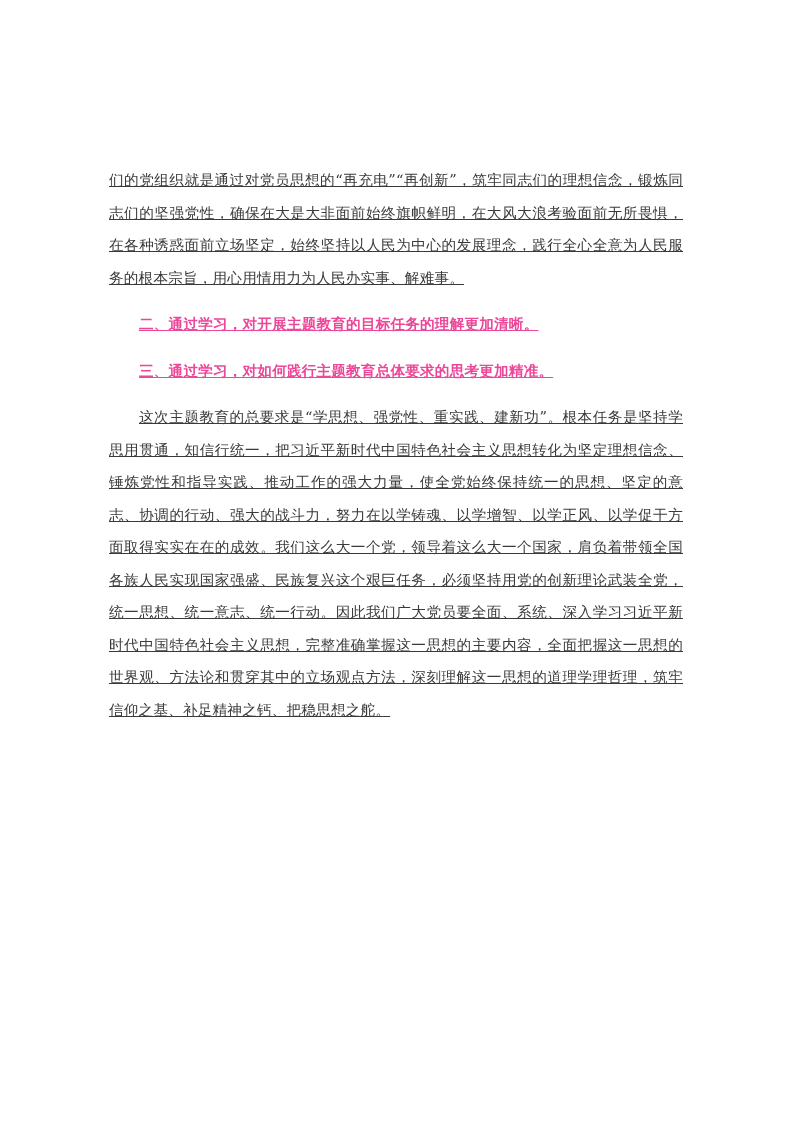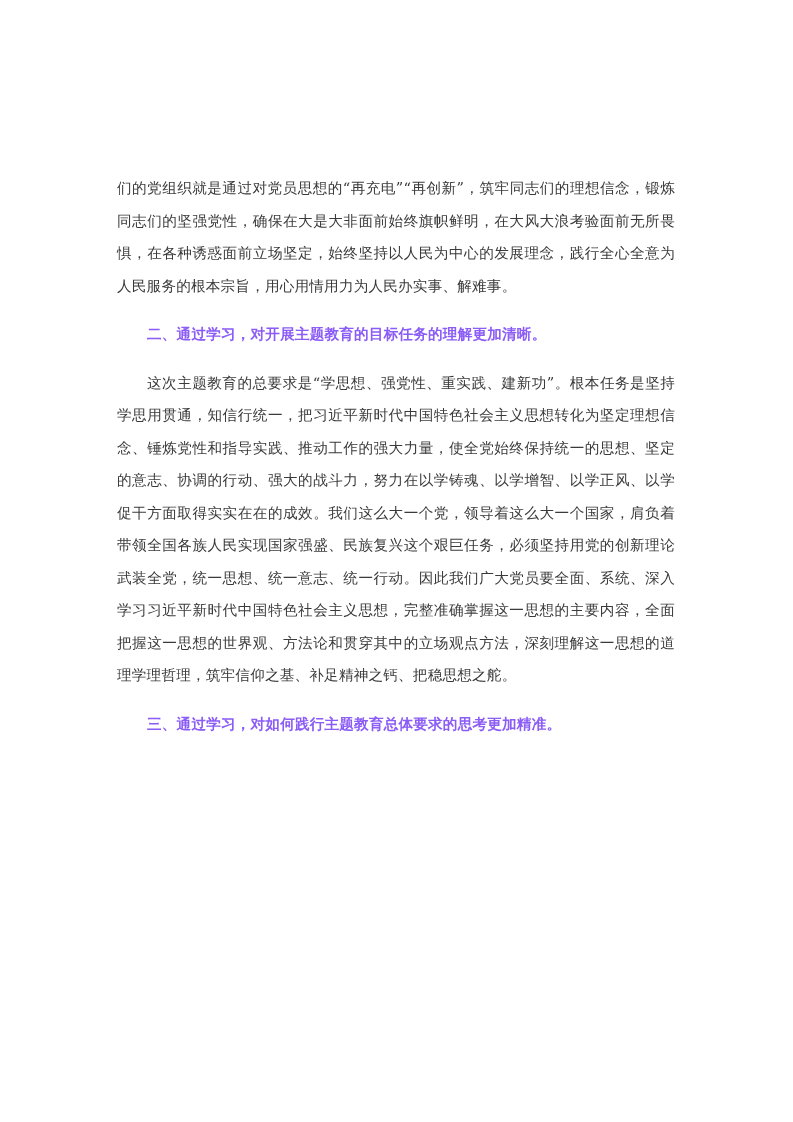--- a/index.html
+++ b/index.html
@@ -2,25 +2,25 @@
 <html><head>
 <meta charset="utf-8">
 <style>
   html, body { margin: 0; padding: 0; background: #ffffff; }
   body { width: 793px; height: 1122px; position: relative; overflow: hidden; }
   .page {
     position: absolute; left: 101px; top: 156px; width: 590px;
     font-family: "DejaVu Serif", "Liberation Serif", serif;
     font-size: 14.6px; color: #3a3a3a;
   }
-  .para { margin: 16px; line-height: 32.5px; text-align: justify; text-align-last: left; letter-spacing: 0.2px; }
+  .para { margin: 8px; line-height: 32.5px; text-align: justify; text-align-last: left; letter-spacing: 0.2px; text-decoration: underline; }
   .indent { text-indent: 30px; }
-  .heading { color: #8b5cf6; font-weight: bold; margin-top: 14px; margin-bottom: 14px; }
+  .heading { color: #ec4899; font-weight: bold; margin-top: 14px; margin-bottom: 14px; }
 </style>
 </head>
 <body>
 
 <div class="page">
   <p class="para">们的党组织就是通过对党员思想的“再充电”“再创新”，筑牢同志们的理想信念，锻炼同志们的坚强党性，确保在大是大非面前始终旗帜鲜明，在大风大浪考验面前无所畏惧，在各种诱惑面前立场坚定，始终坚持以人民为中心的发展理念，践行全心全意为人民服务的根本宗旨，用心用情用力为人民办实事、解难事。</p>
   <p class="para indent heading">二、通过学习，对开展主题教育的目标任务的理解更加清晰。</p>
+  <p class="para indent heading">三、通过学习，对如何践行主题教育总体要求的思考更加精准。</p>
   <p class="para indent">这次主题教育的总要求是“学思想、强党性、重实践、建新功”。根本任务是坚持学思用贯通，知信行统一，把习近平新时代中国特色社会主义思想转化为坚定理想信念、锤炼党性和指导实践、推动工作的强大力量，使全党始终保持统一的思想、坚定的意志、协调的行动、强大的战斗力，努力在以学铸魂、以学增智、以学正风、以学促干方面取得实实在在的成效。我们这么大一个党，领导着这么大一个国家，肩负着带领全国各族人民实现国家强盛、民族复兴这个艰巨任务，必须坚持用党的创新理论武装全党，统一思想、统一意志、统一行动。因此我们广大党员要全面、系统、深入学习习近平新时代中国特色社会主义思想，完整准确掌握这一思想的主要内容，全面把握这一思想的世界观、方法论和贯穿其中的立场观点方法，深刻理解这一思想的道理学理哲理，筑牢信仰之基、补足精神之钙、把稳思想之舵。</p>
-  <p class="para indent heading">三、通过学习，对如何践行主题教育总体要求的思考更加精准。</p>
 </div>
 
 </body></html>

